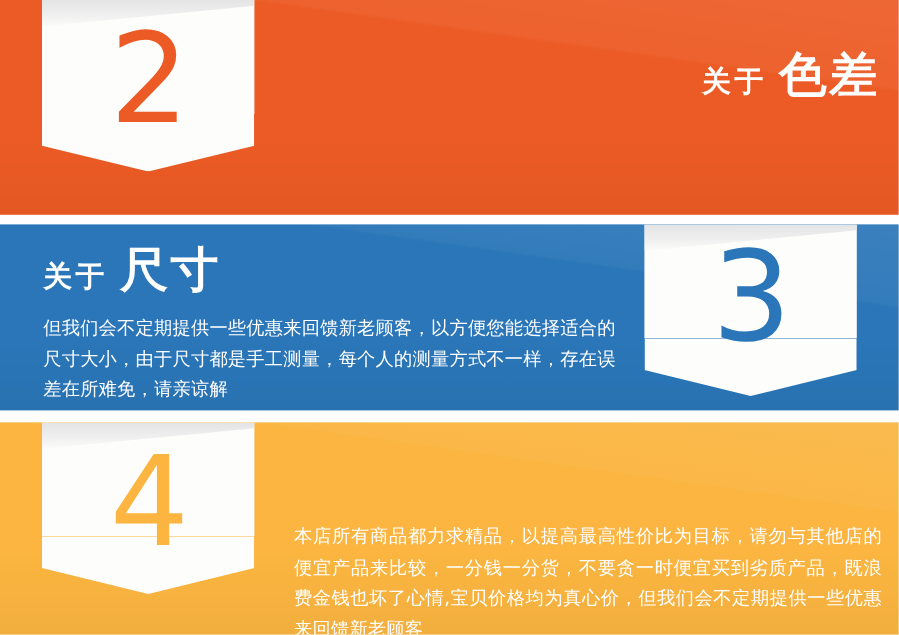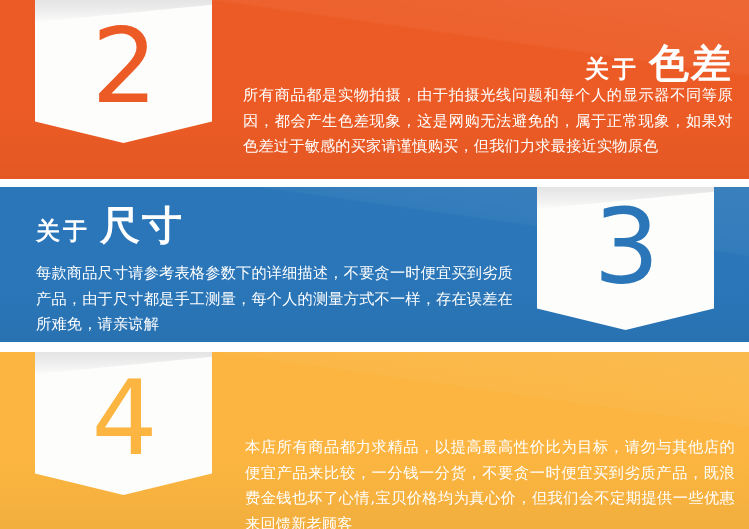--- a/index.html
+++ b/index.html
@@ -110,39 +110,38 @@
       <div class="body"></div>
       <div class="tail"></div>
       <div class="shade"></div>
       <div class="num">2</div>
     </div>
 
     <h2 class="headline" id="head-color">
       <span class="pre">关于</span><span class="kw">色差</span>
     </h2>
 
-    <p class="bodytext" id="body-color">所有商品都是实物拍摄，由于拍摄光线问题和每个人的显示器不同等原因，都会产生色差现象，这是网购无法避免的，属于正常现象，如果对色差过于敏感的买家请谨慎购买，但我们力求最接近实物原色</p>
   </section>
 
   <section class="panel blue" id="panel-size">
     <div class="sheen"></div>
     <div class="sheen2"></div>
 
     <div class="ribbon" id="ribbon-3">
       <div class="body"></div>
       <div class="tail"></div>
       <div class="shade"></div>
       <div class="num">3</div>
     </div>
 
     <h2 class="headline" id="head-size">
       <span class="pre">关于</span><span class="kw">尺寸</span>
     </h2>
 
-    <p class="bodytext" id="body-size">每款商品尺寸请参考表格参数下的详细描述，不要贪一时便宜买到劣质产品，由于尺寸都是手工测量，每个人的测量方式不一样，存在误差在所难免，请亲谅解</p>
+    <p class="bodytext" id="body-size">但我们会不定期提供一些优惠来回馈新老顾客，以方便您能选择适合的尺寸大小，由于尺寸都是手工测量，每个人的测量方式不一样，存在误差在所难免，请亲谅解</p>
   </section>
 
   <section class="panel yellow" id="panel-price">
     <div class="sheen"></div>
     <div class="sheen2"></div>
 
     <div class="ribbon" id="ribbon-4">
       <div class="body"></div>
       <div class="tail"></div>
       <div class="shade"></div>

